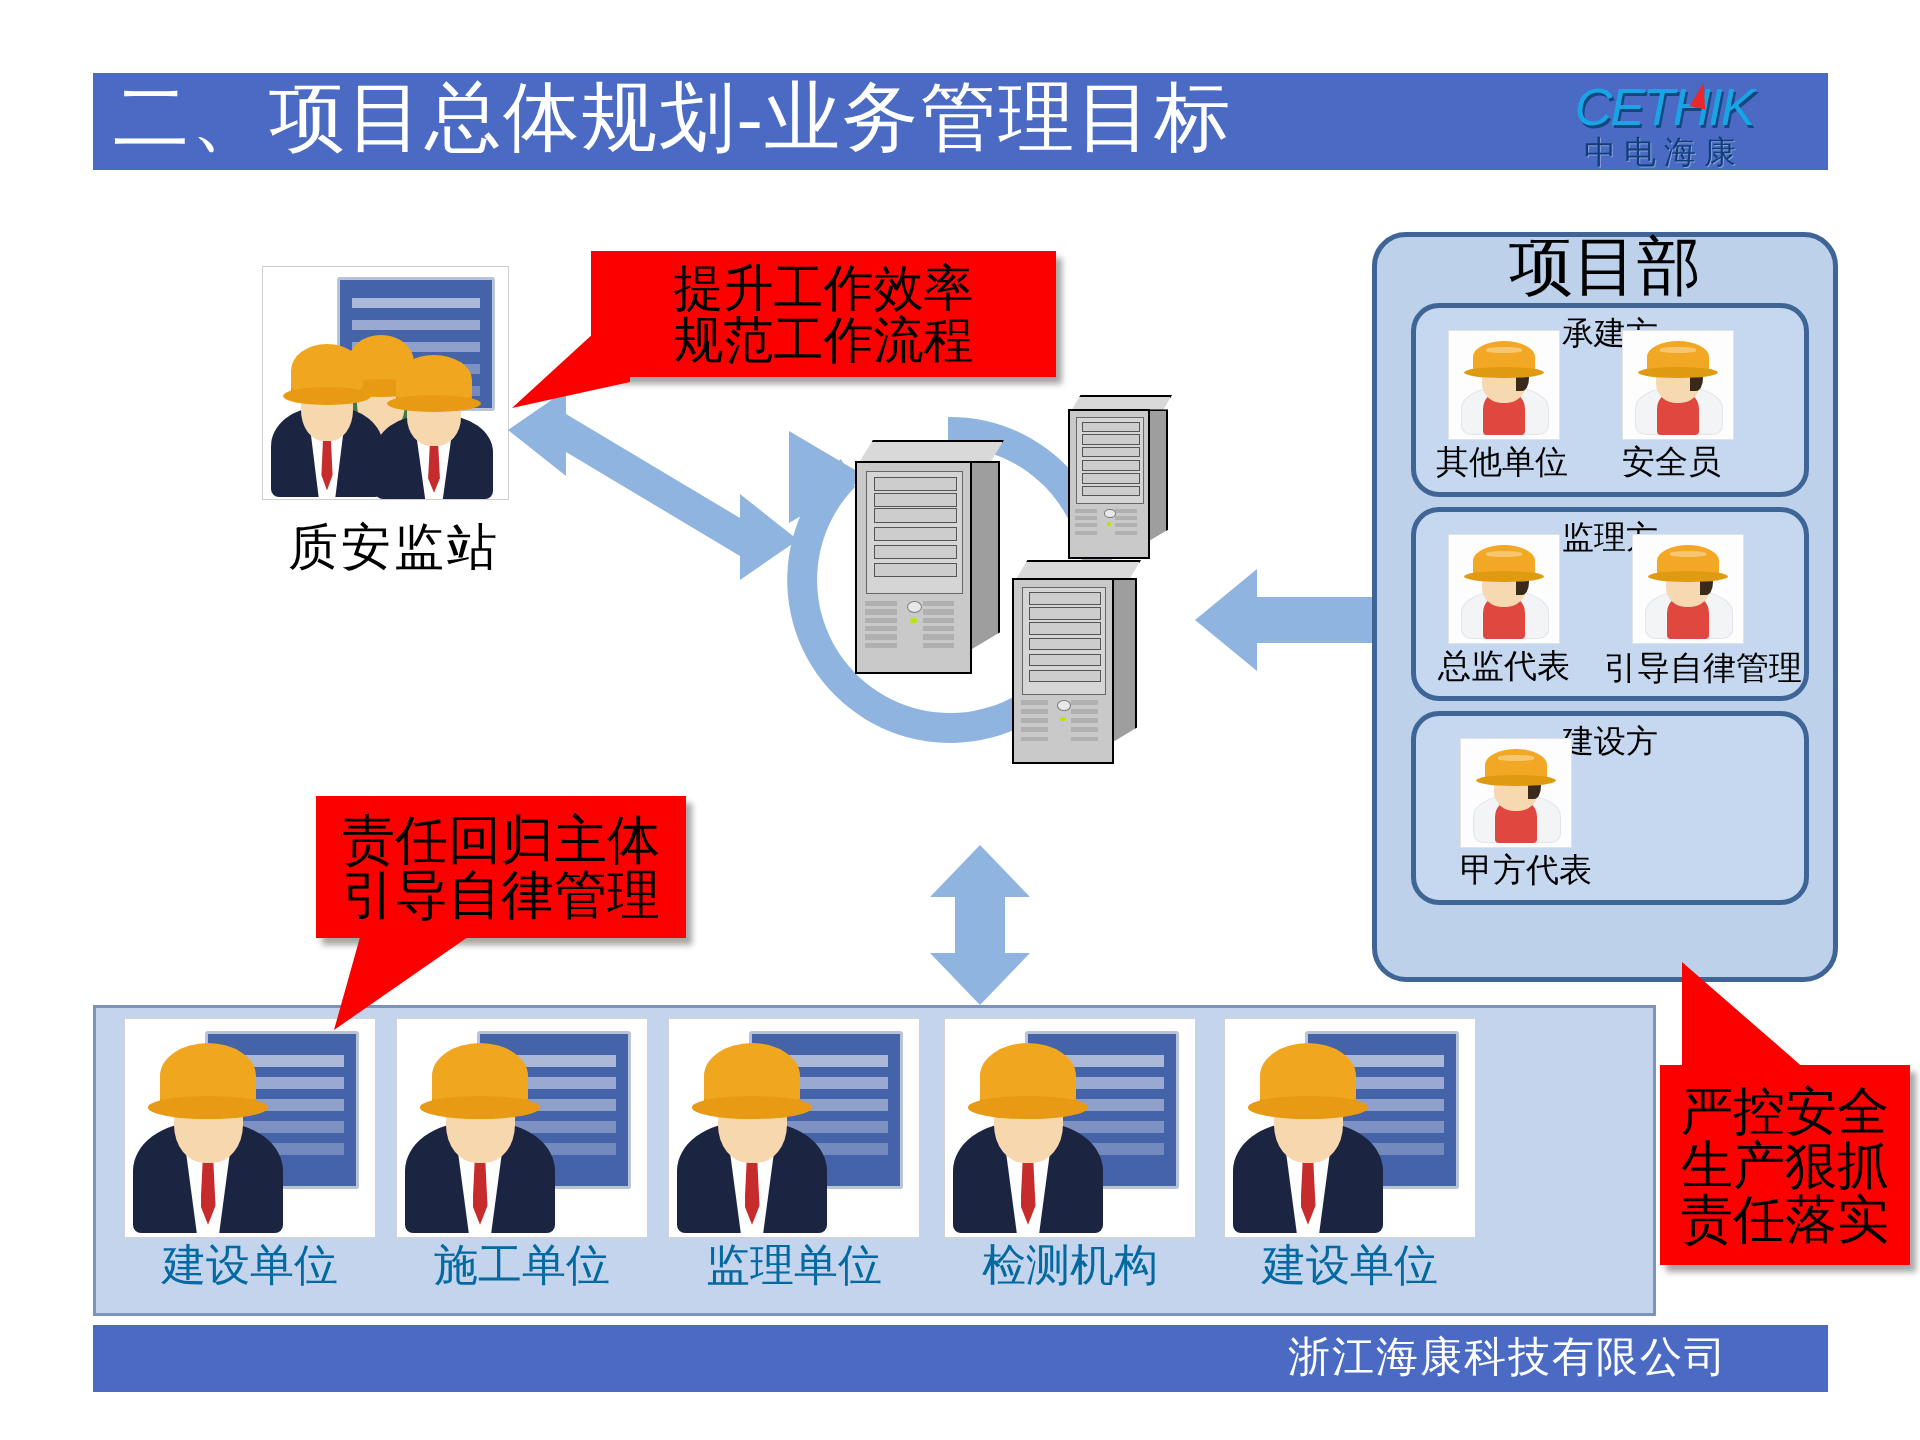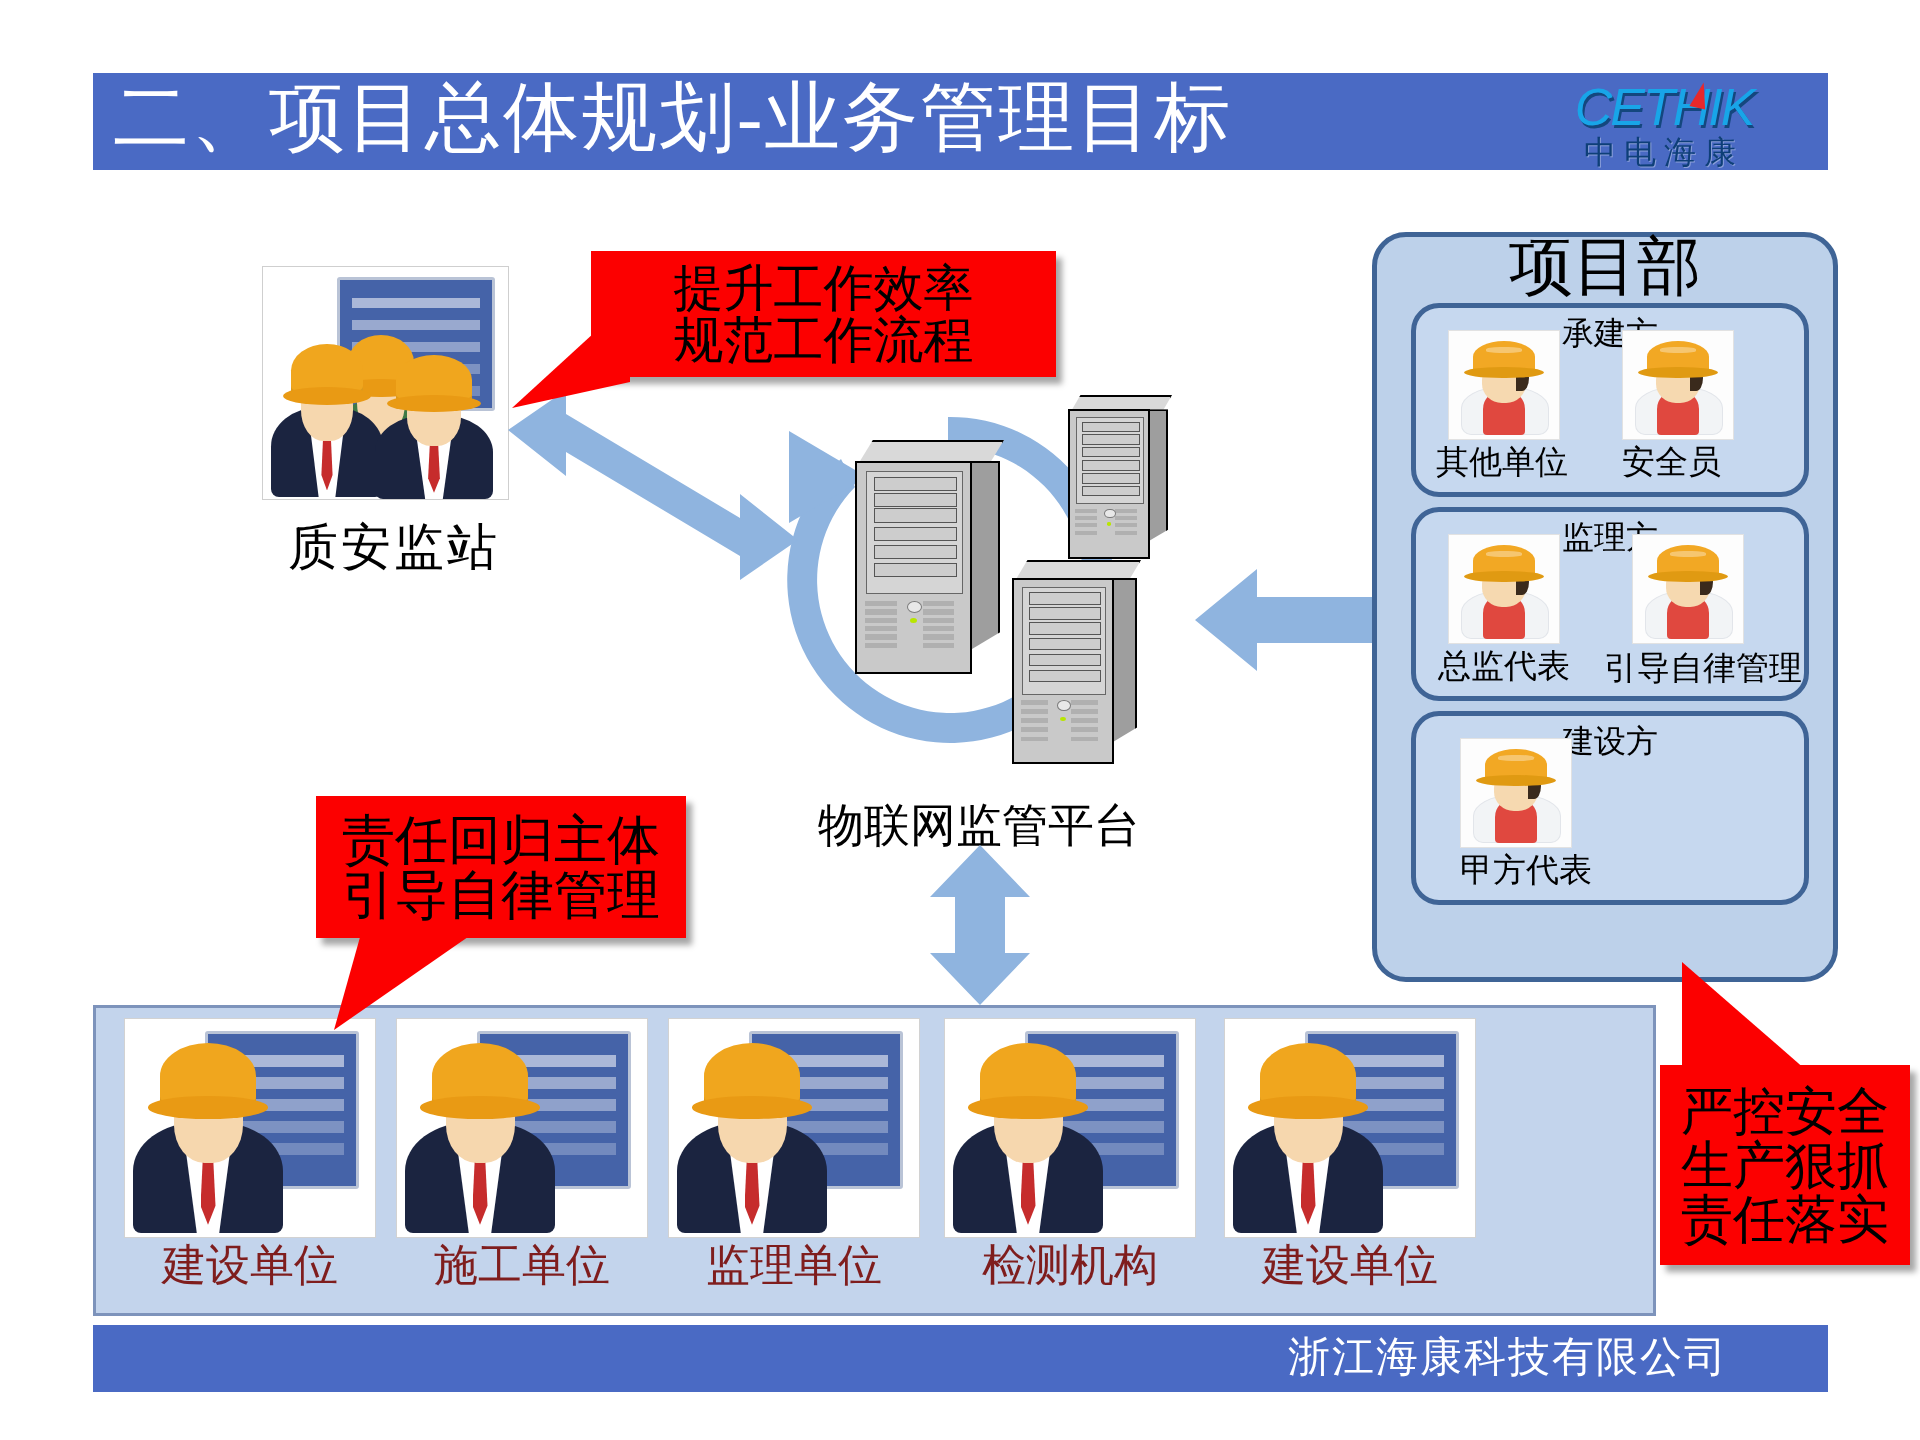--- a/index.html
+++ b/index.html
@@ -164,21 +164,21 @@
     position:absolute;left:93px;top:1005px;width:1557px;height:305px;
     background:#c3d4ec;border:3px solid #7d93bb;
   }
   .unit-cell{position:absolute;top:10px;width:272px;height:285px;}
   .unit-pic{
     position:absolute;left:10px;top:0;width:250px;height:218px;
     background:#ffffff;border:1px solid #d2d2d2;
   }
   .unit-label{
     position:absolute;left:0;top:218px;width:272px;text-align:center;
-    font-size:44px;color:#7f1d1d;font-family:"Liberation Serif", serif;
+    font-size:44px;color:#0369a1;font-family:"Liberation Serif", serif;
   }
 
   
   .callout{
     position:absolute;background:#fc0000;
     box-shadow:6px 7px 6px rgba(0,0,0,.35);
     color:#000;font-family:"Liberation Sans", sans-serif;
     display:flex;flex-direction:column;align-items:center;justify-content:center;
     line-height:1.04;
   }
@@ -319,21 +319,20 @@
       <div class="sv-vent" style="left:58%;top:66%;"></div>
       <div class="sv-vent" style="left:58%;top:71%;"></div>
       <div class="sv-vent" style="left:58%;top:76%;"></div>
       <div class="sv-vent" style="left:58%;top:81%;"></div>
       <div class="sv-vent" style="left:58%;top:86%;"></div>
       <div class="sv-btn" style="top:66%;"></div>
       <div class="sv-led" style="top:75%;"></div>
     </div>
   </div>
 
-  <div class="platform-label" style="left:818px;top:795px;">物联网监管平台</div>
 
   <div class="arrow" style="left:508px;top:390px;width:290px;height:190px;">
     <svg width="290" height="190" viewBox="0 0 290 190">
       <polygon points="0,40 58,0 58,24 232,128 232,104 290,150 232,190 232,166 58,62 58,86" fill="#8fb4df"></polygon>
     </svg>
   </div>
 
   <div class="arrow" style="left:1195px;top:565px;width:185px;height:110px;">
     <svg width="185" height="110" viewBox="0 0 185 110">
       <polygon points="0,55 62,4 62,32 185,32 185,78 62,78 62,106" fill="#8fb4df"></polygon>

